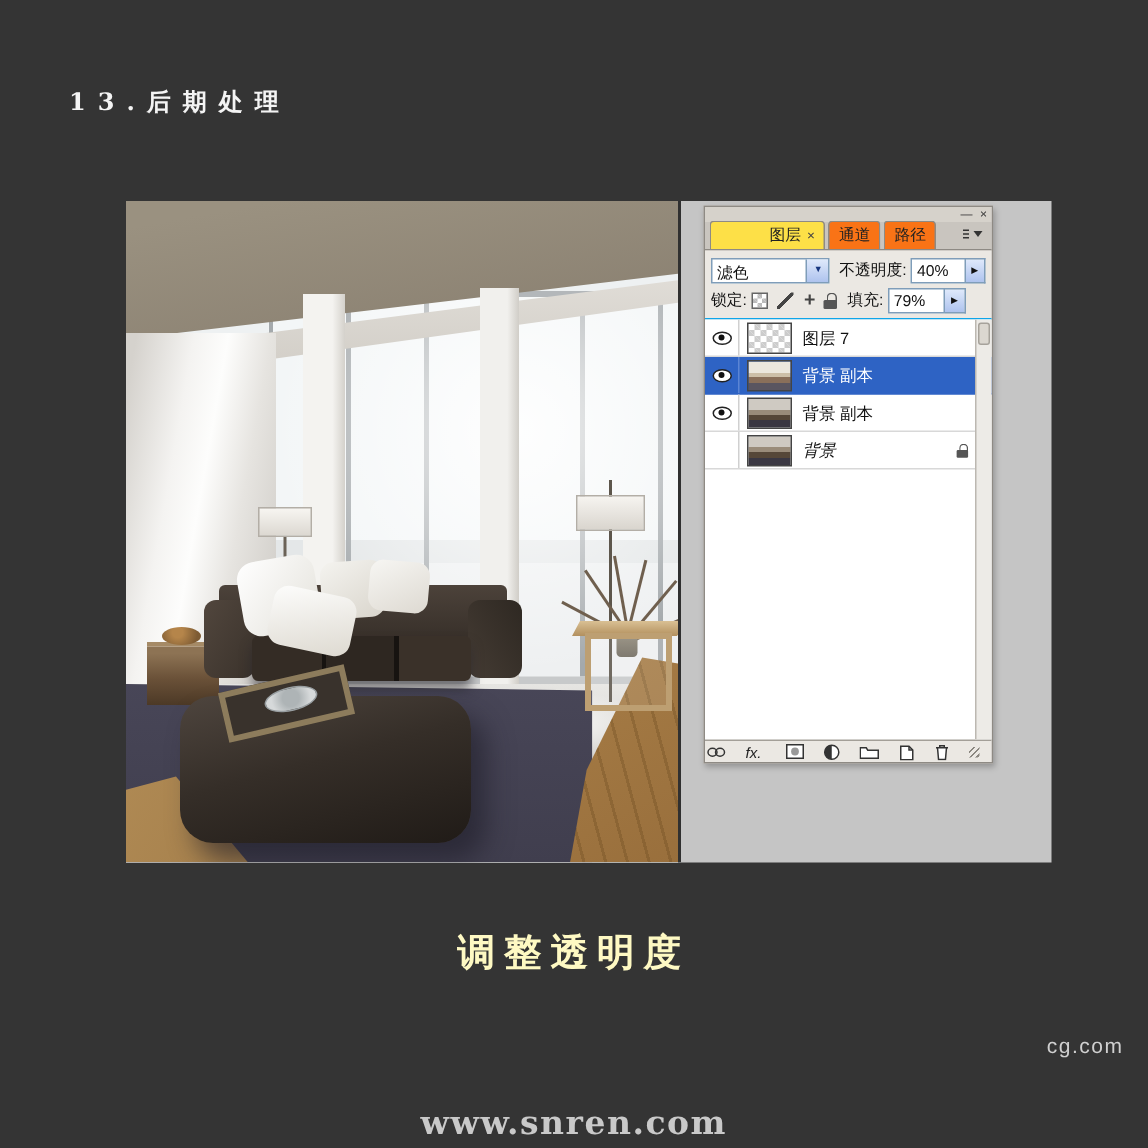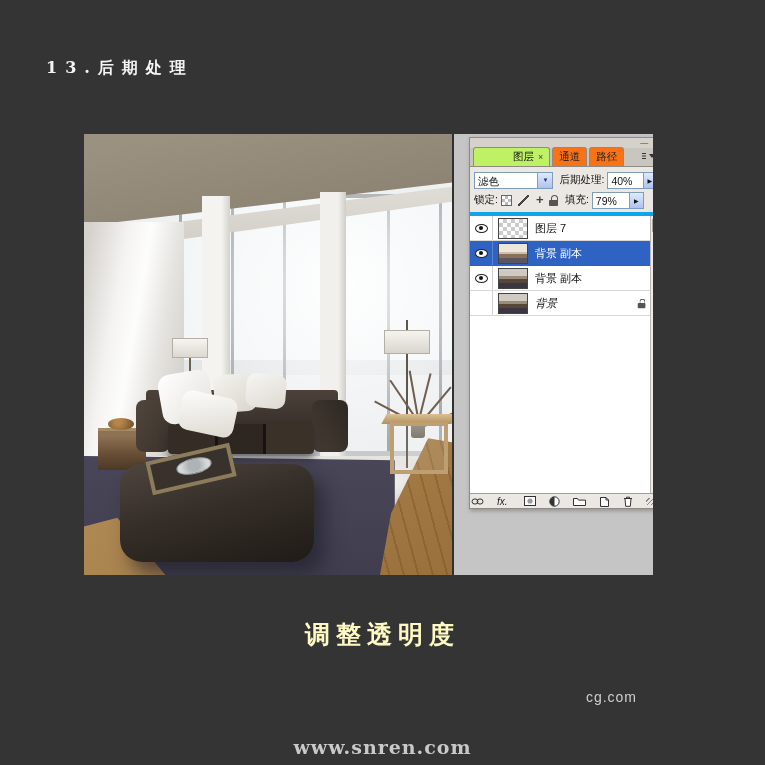--- a/index.html
+++ b/index.html
@@ -1,26 +1,26 @@
 <!DOCTYPE html>
 <html><head>
 <meta charset="utf-8">
 <style>
   html,body{margin:0;padding:0;background:#343434;}
   *{box-sizing:border-box;}
-  .stage{position:relative;width:653px;height:765px;background:#343434;overflow:hidden;
+  .stage{position:relative;width:765px;height:765px;background:#343434;overflow:hidden;
          font-family:"Liberation Sans",sans-serif;}
 
   
   .page-title{position:absolute;left:46px;top:58px;font-family:"DejaVu Serif",serif;
 ardon    font-size:38px;font-weight:bold;color:#f4f4f4;letter-spacing:8px;}
   .caption{position:absolute;left:0;top:618px;width:765px;text-align:center;
     font-family:"DejaVu Serif",serif;font-size:25px;font-weight:bold;color:#fef9c3;letter-spacing:6px;}
   .watermark{position:absolute;left:0;top:736px;width:765px;text-align:center;
-    font-family:"DejaVu Serif",serif;font-size:19px;font-weight:bold;color:#c9c9c9;letter-spacing:1px;}
+    font-family:"DejaVu Serif",serif;font-size:22px;font-weight:bold;color:#c9c9c9;letter-spacing:1px;}
   .logo{position:absolute;right:16px;top:690px;color:#e2e2e2;line-height:1;}
   .logo-big{font-size:47px;letter-spacing:1px;color:#e8e8e8;}
   .logo-small{font-size:14px;color:#cfcfcf;margin-top:0;letter-spacing:1px;}
 
   
   .screenshot{position:absolute;left:84px;top:134px;width:617px;height:441px;background:#c5c5c5;}
 
   
   .photo{position:absolute;left:0;top:0;width:370px;height:441px;overflow:hidden;
          background:#eef1f2;border-right:2px solid #303030;}
@@ -111,24 +111,24 @@
   .panel{position:absolute;left:385px;top:3px;width:193px;height:372px;display:flex;flex-direction:column;
     background:#ebe8e3;border:1px solid #8e8a84;box-shadow:1px 2px 4px rgba(0,0,0,.25);
     font-family:"Liberation Sans",sans-serif;}
   .palette-titlebar{height:10px;display:flex;justify-content:flex-end;align-items:center;gap:5px;
     padding:0 3px;background:#d6d2cb;}
   .win-btn{font-size:8px;line-height:8px;color:#333;cursor:default;}
   .tabs{height:19px;display:flex;align-items:flex-end;background:#c9c5bf;border-bottom:1px solid #8e8a84;
     padding-left:3px;}
   .tab{font-size:10.5px;color:#222;background:#f97316;border:1px solid #8e8a84;border-bottom:none;
     border-radius:3px 3px 0 0;padding:2px 6px 2px;margin-right:2px;white-space:nowrap;}
-  .tab.active{background:#bef264;padding-left:39px;}
+  .tab.active{background:#fde047;padding-left:39px;}
   .tab-close{margin-left:4px;font-size:9px;color:#444;}
   .flyout{margin-left:auto;margin-right:4px;margin-bottom:5px;width:16px;height:9px;}
-  .controls{padding:3px 4px 2px;border-bottom:4px solid #0ea5e9;background:#ebe8e3;}
+  .controls{padding:3px 4px 2px;border-bottom:1px solid #0ea5e9;background:#ebe8e3;}
   .ctrl-row{display:flex;align-items:center;height:20px;font-size:10.5px;color:#111;}
   .select{width:84px;height:17px;background:#fff;border:1px solid #7f9db9;display:flex;align-items:stretch;}
   .select-value{flex:1;font-size:10.5px;padding:2px 3px 0;}
   .dd-btn{width:15px;background:linear-gradient(#dfe9fb,#aec3ee);border-left:1px solid #7f9db9;
     display:flex;align-items:center;justify-content:center;}
   .dd-btn::after{content:"▼";font-size:6px;color:#17367e;}
   .ctrl-label{margin-left:6px;white-space:nowrap;}
   .num-box{width:38px;height:17px;border:1px solid #7f9db9;background:#fff;font-size:10.5px;
     padding:2px 3px 0;margin-left:3px;}
   .spin-btn{width:14px;height:17px;background:linear-gradient(#dfe9fb,#aec3ee);border:1px solid #7f9db9;
@@ -246,21 +246,21 @@
           </svg>
         </div>
       </div>
 
       <div class="controls">
         <div class="ctrl-row">
           <div class="select">
             <span class="select-value">滤色</span>
             <span class="dd-btn"></span>
           </div>
-          <span class="ctrl-label">后期处理:</span>
+          <span class="ctrl-label">不透明度:</span>
           <span class="num-box">40%</span>
           <span class="spin-btn"></span>
         </div>
         <div class="ctrl-row">
           <span>锁定:</span>
           <span class="lock-ico ico-checker"></span>
           <span class="lock-ico ico-brush"></span>
           <span class="lock-ico ico-move"></span>
           <span class="padlock"></span>
           <span class="ctrl-label">填充:</span>

